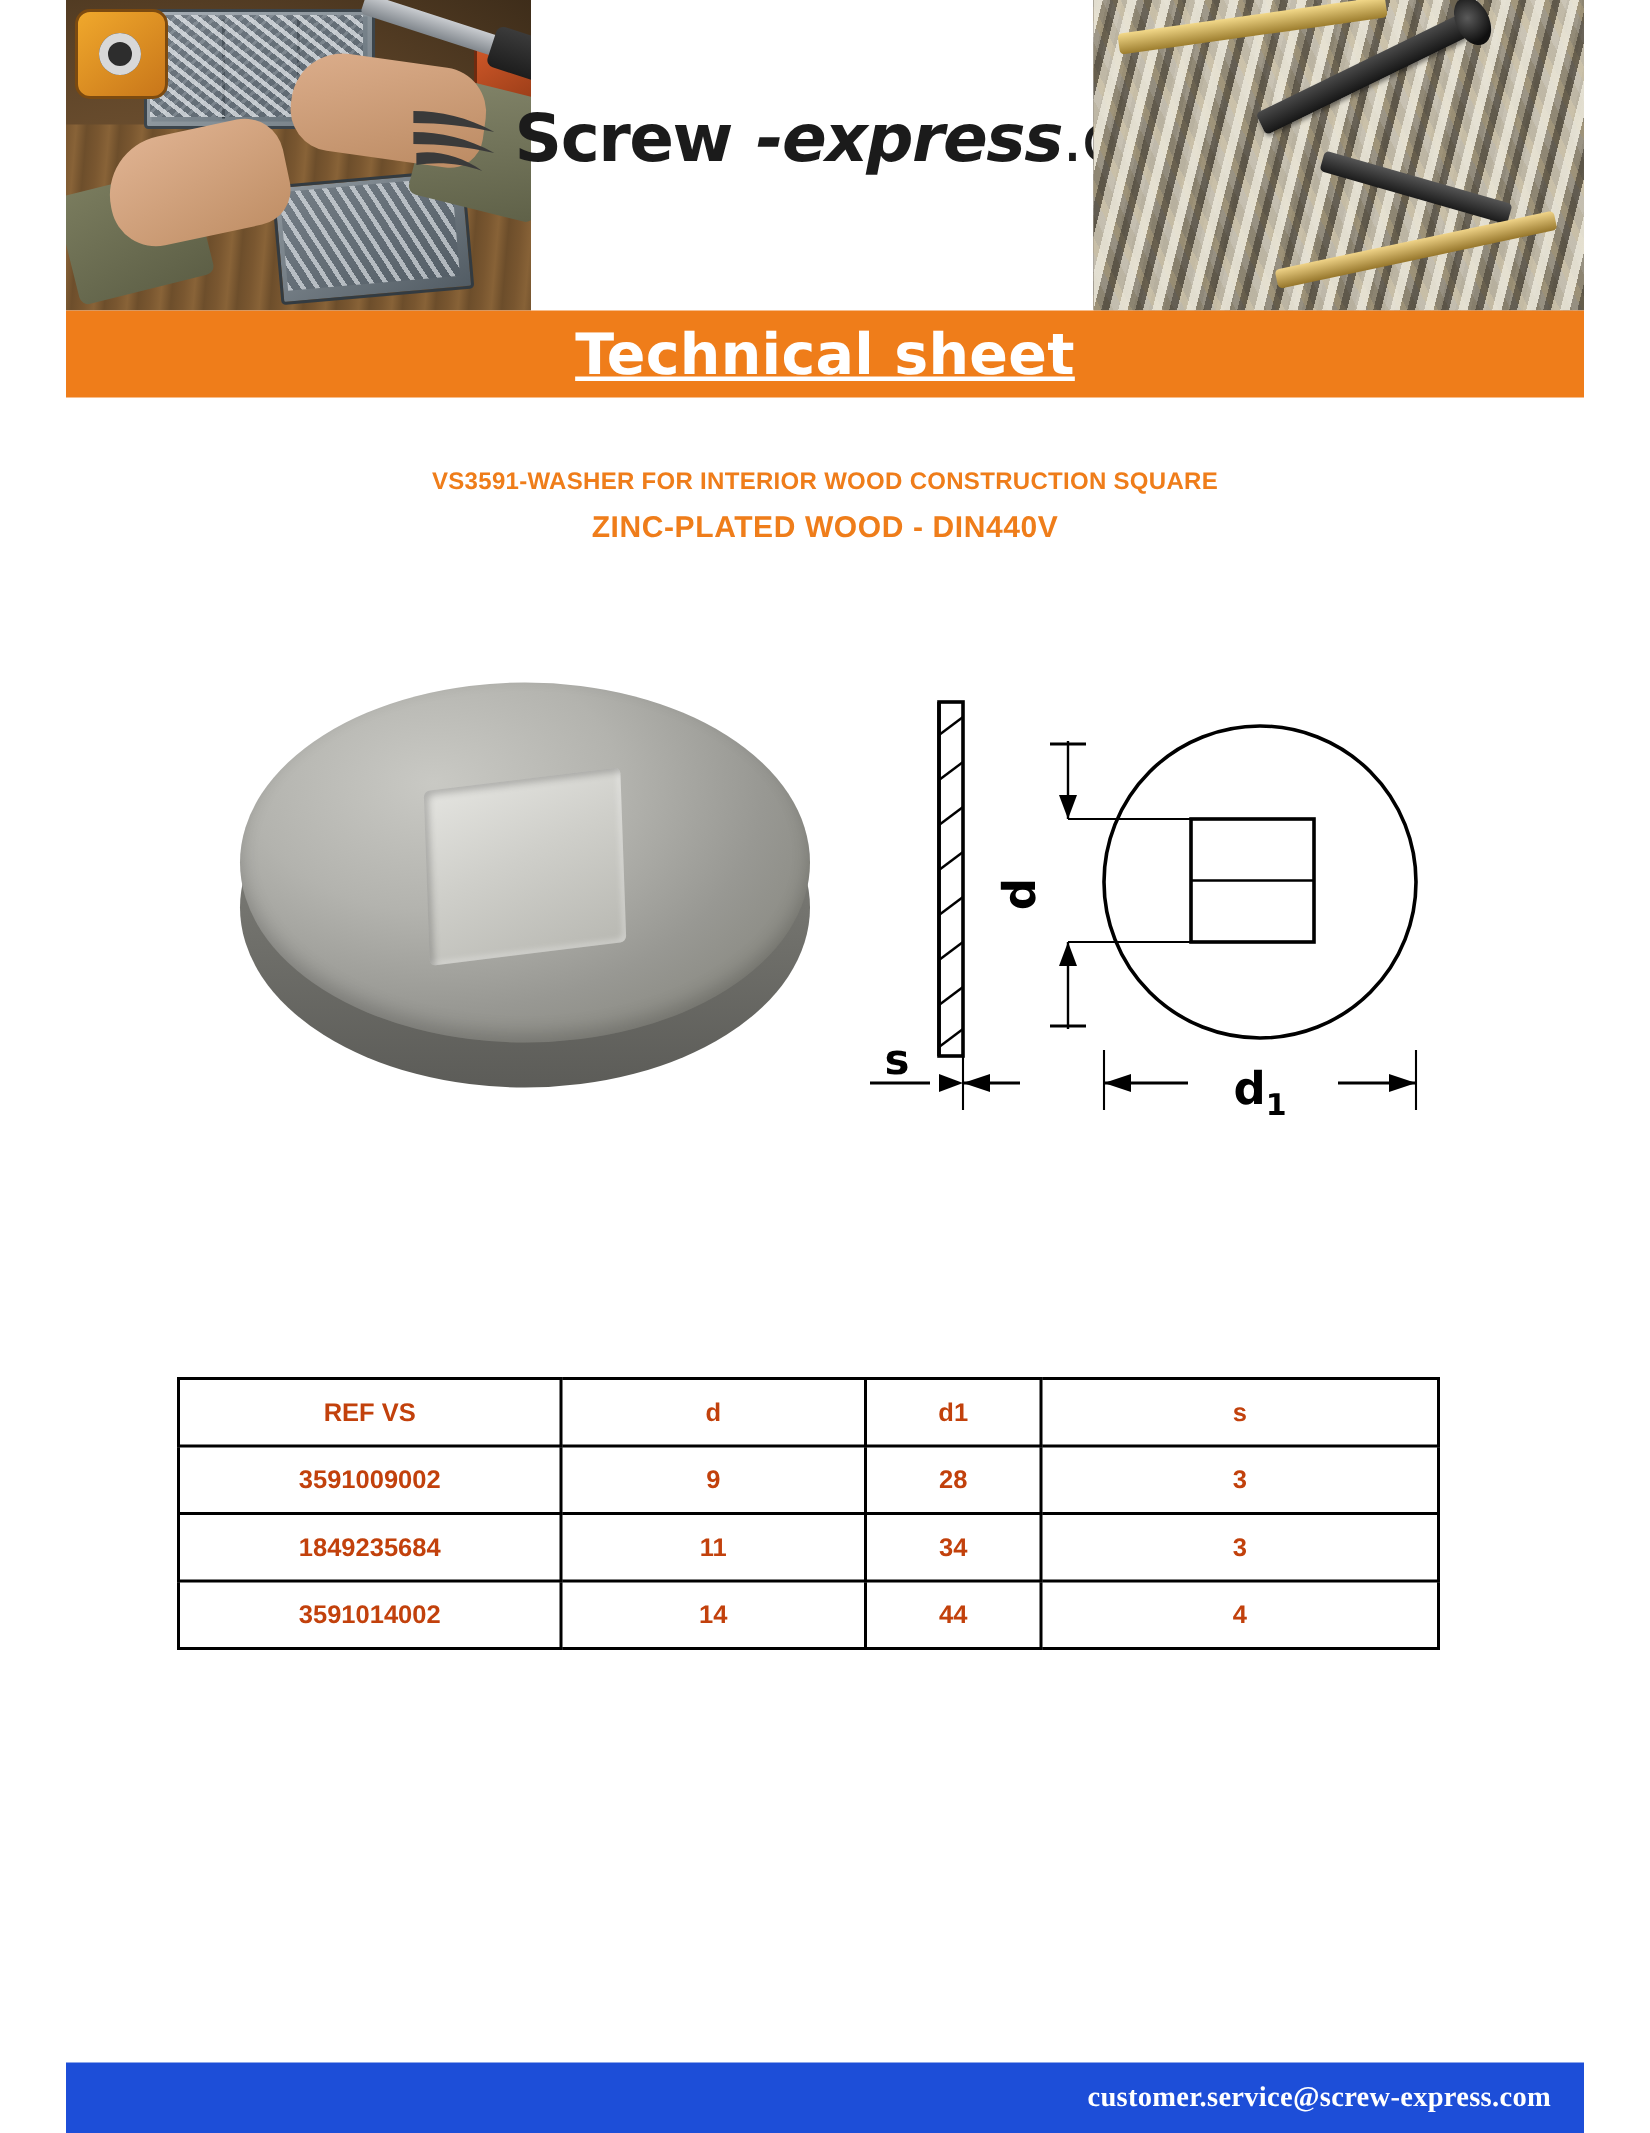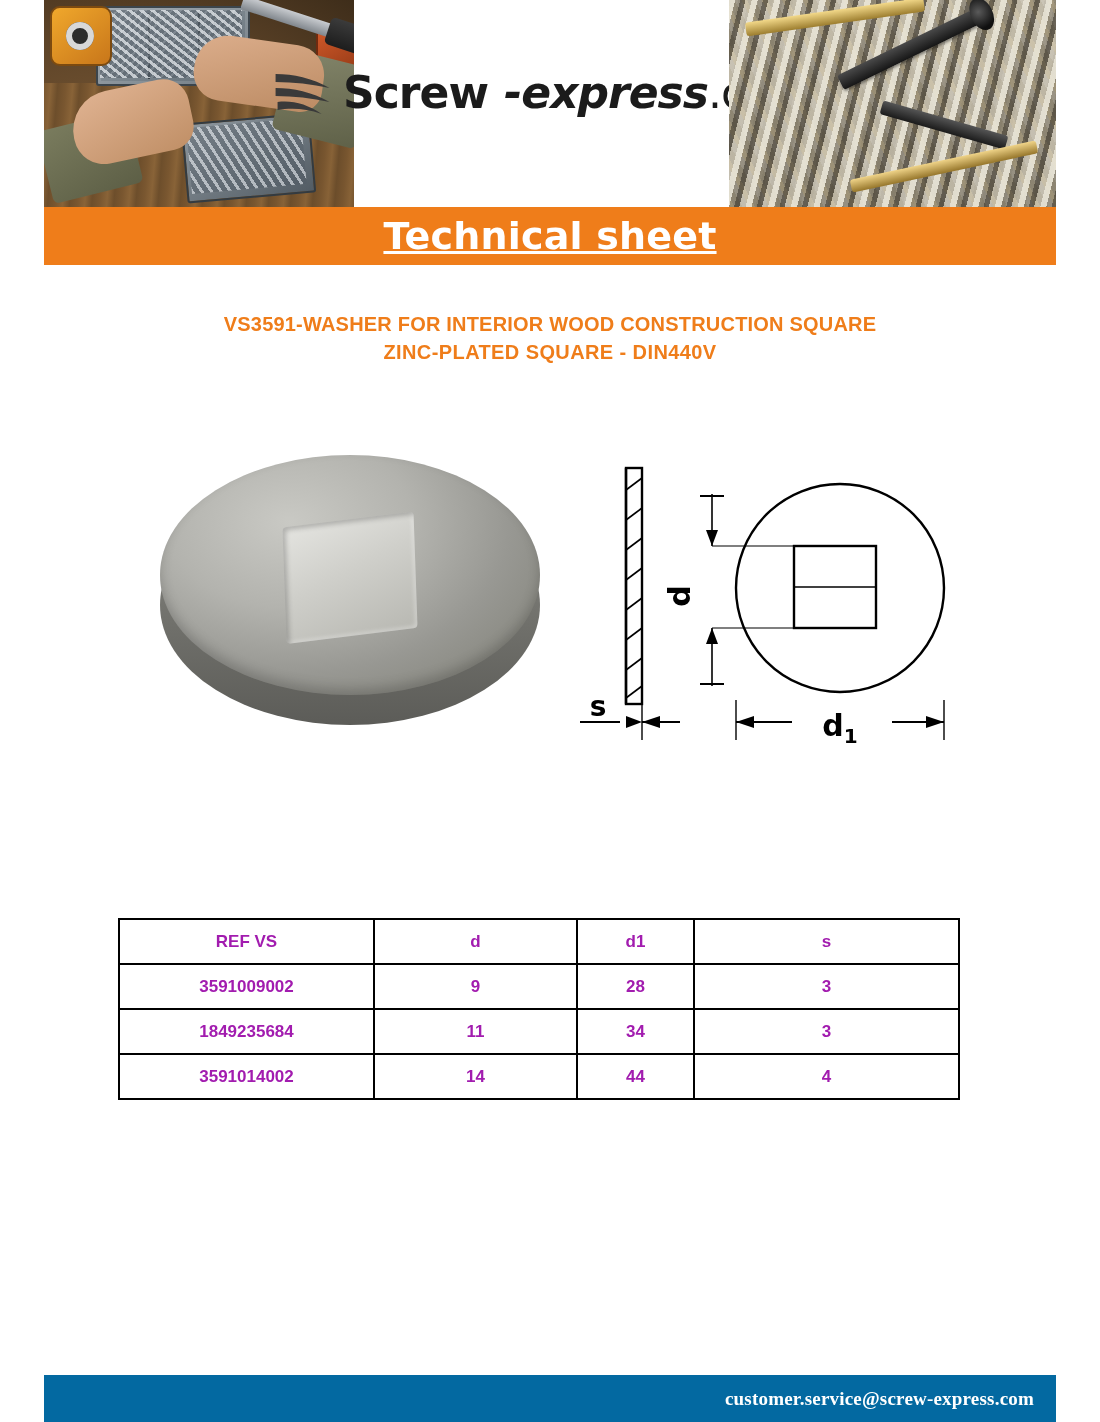--- a/index.html
+++ b/index.html
@@ -254,21 +254,21 @@
     text-decoration: underline;
   }
 
   
   .doc-title-1 {
     position: absolute;
     left: 0; right: 0;
     top: 313px;
     text-align: center;
     color: #ef7d1a;
-    font-size: 20px;
+    font-size: 16px;
     font-weight: bold;
     letter-spacing: .2px;
     font-family: "Liberation Sans", sans-serif;
   }
   .doc-title-2 {
     position: absolute;
     left: 0; right: 0;
     top: 341px;
     text-align: center;
     color: #ef7d1a;
@@ -336,36 +336,36 @@
     width: 840px;
     border-collapse: collapse;
     table-layout: fixed;
   }
   .spec-table th, .spec-table td {
     border: 2px solid #000000;
     height: 41px;
     text-align: center;
     font-size: 17px;
     font-weight: bold;
-    color: #a21caf;
+    color: #c2410c;
     font-family: "Liberation Sans", sans-serif;
   }
   .spec-table col.c1 { width: 255px; }
   .spec-table col.c2 { width: 203px; }
   .spec-table col.c3 { width: 117px; }
   .spec-table col.c4 { width: 265px; }
 
   
   .footer {
     position: absolute;
     left: 44px;
     top: 1375px;
     width: 1012px;
     height: 47px;
-    background: #0369a1;
+    background: #1d4ed8;
   }
   .footer-email {
     position: absolute;
     right: 22px;
     top: 50%;
     transform: translateY(-50%);
     color: #ffffff;
     font-size: 19px;
     font-weight: bold;
     font-family: "Liberation Serif", serif;
@@ -416,21 +416,21 @@
       <div class="rp-screw-dark2"></div>
       <div class="rp-screw-gold2"></div>
     </div>
   </div>
 
   <div class="banner">
     <div class="banner-title">Technical sheet</div>
   </div>
 
   <div class="doc-title-1">VS3591-WASHER FOR INTERIOR WOOD CONSTRUCTION SQUARE</div>
-  <div class="doc-title-2">ZINC-PLATED SQUARE - DIN440V</div>
+  <div class="doc-title-2">ZINC-PLATED WOOD - DIN440V</div>
 
   <div class="product-photo">
     <div class="washer-body">
       <div class="washer-edge"></div>
       <div class="washer-top"></div>
       <div class="washer-hole"></div>
     </div>
   </div>
 
   <div class="tech-drawing">

